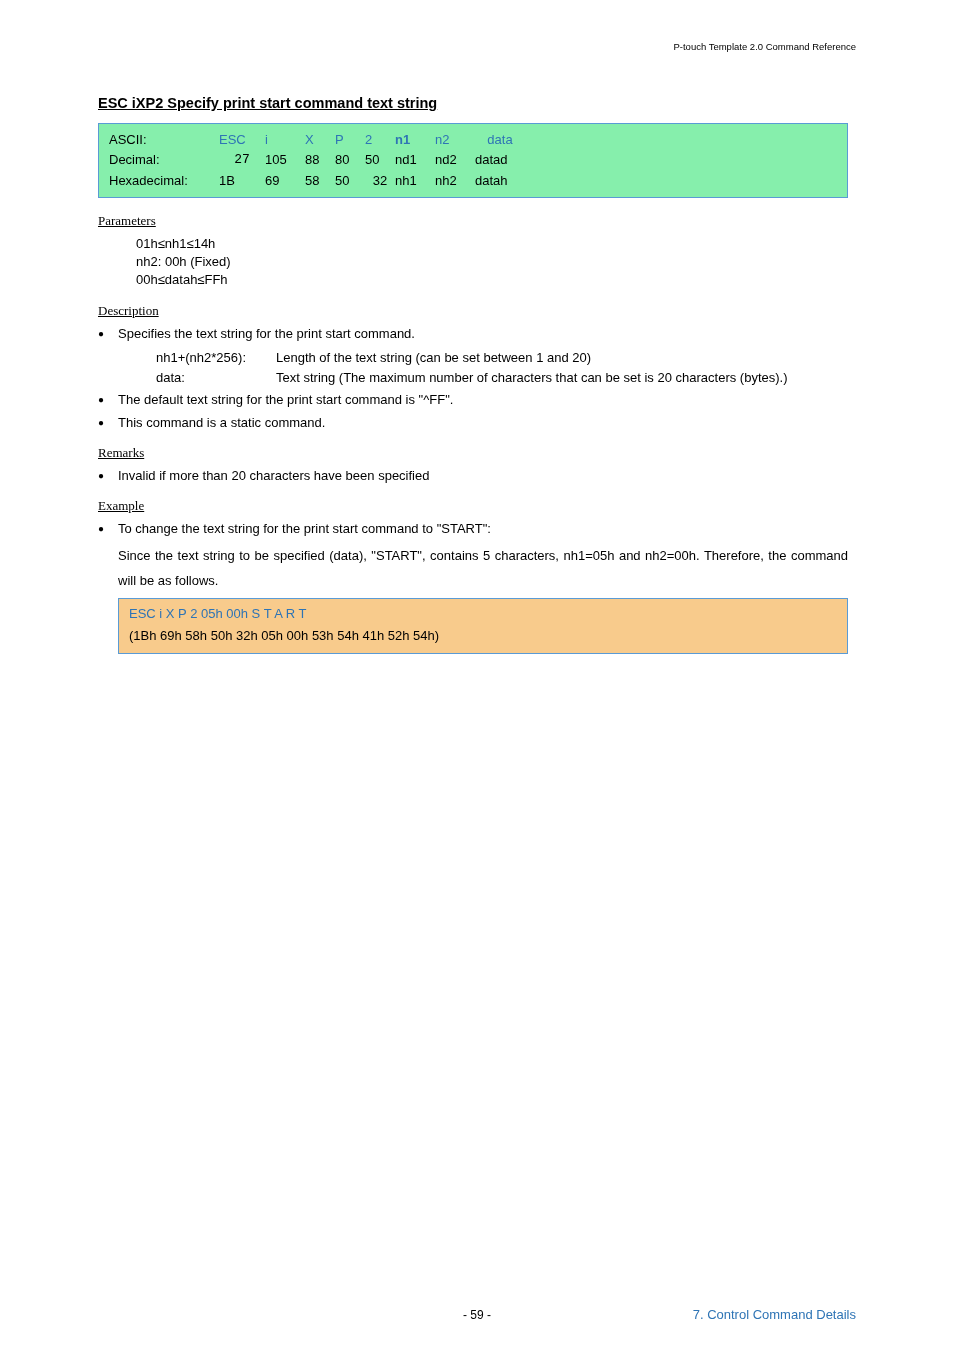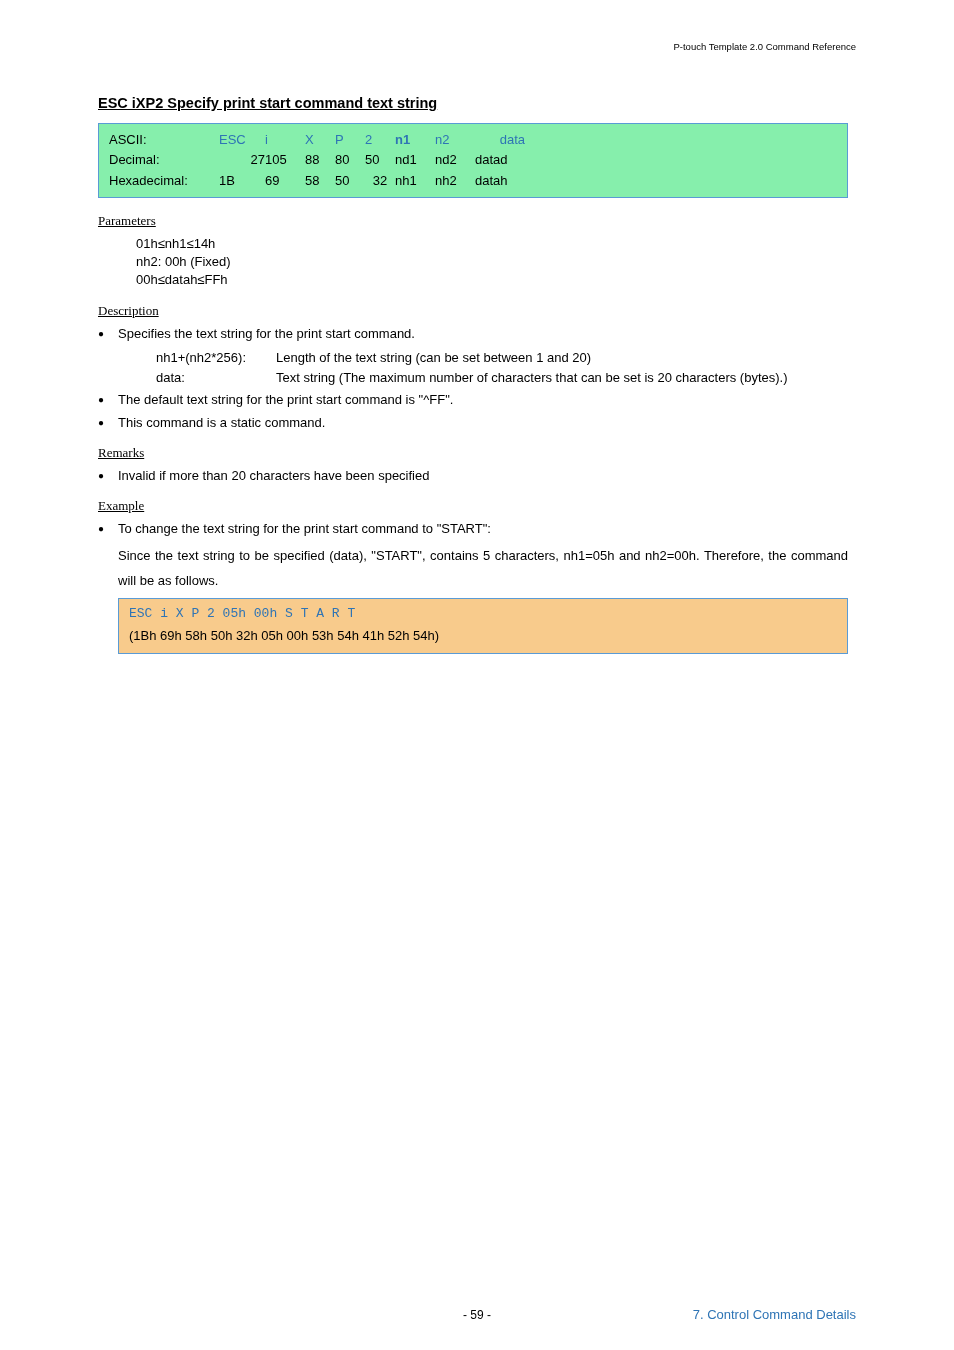--- a/index.html
+++ b/index.html
@@ -71,21 +71,21 @@
   .kv-key { width:120px; flex-shrink:0; }
   .kv-val { flex:1; }
   .orange-box {
     background:#f8cb8c;
     border:1px solid #5a9bd5;
     padding:6px 10px 8px 10px;
     font-size:13px;
     margin-left:20px;
     margin-top:4px;
   }
-  .orange-box .cblue { color:#2e74b5; display:block; margin-bottom:4px;font-family:Liberation Mono, monospace; }
+  .orange-box .cblue { color:#2e74b5; display:block; margin-bottom:4px; }
   .footer {
     position:absolute;
     bottom:26px;
     left:0; right:0;
     width:100%;
   }
   .footer-center {
     text-align:center;
     font-size:12px;
   }
@@ -111,25 +111,25 @@
     <tbody id="code-rows">
           <tr>
             <td style="width: 110px;">ASCII:</td>
             <td class="cblue" style="min-width: 46px; text-align: left;">ESC</td>
             <td class="cblue" style="min-width: 40px; text-align: left;">i</td>
             <td class="cblue" style="min-width: 30px; text-align: left;">X</td>
             <td class="cblue" style="min-width: 30px; text-align: left;">P</td>
             <td class="cblue" style="min-width: 30px; text-align: left;">2</td>
             <td class="cblue" style="min-width: 40px; text-align: left; font-weight: bold;">n1</td>
             <td class="cblue" style="min-width: 40px; text-align: left;">n2</td>
-            <td class="cblue" style="min-width: 50px; text-align: right;">data</td>
+            <td class="cblue" style="min-width: 50px; text-align: center;">data</td>
           </tr>
           <tr>
             <td style="width: 110px;">Decimal:</td>
-            <td style="min-width: 46px; text-align: right;">27</td>
+            <td style="min-width: 46px; text-align: center; font-family: Liberation Mono, monospace;">27</td>
             <td style="min-width: 40px; text-align: left;">105</td>
             <td style="min-width: 30px; text-align: left;">88</td>
             <td style="min-width: 30px; text-align: left;">80</td>
             <td style="min-width: 30px; text-align: left;">50</td>
             <td style="min-width: 40px; text-align: left;">nd1</td>
             <td style="min-width: 40px; text-align: left;">nd2</td>
             <td style="min-width: 50px; text-align: left;">datad</td>
           </tr>
           <tr>
             <td style="width: 110px;">Hexadecimal:</td>

